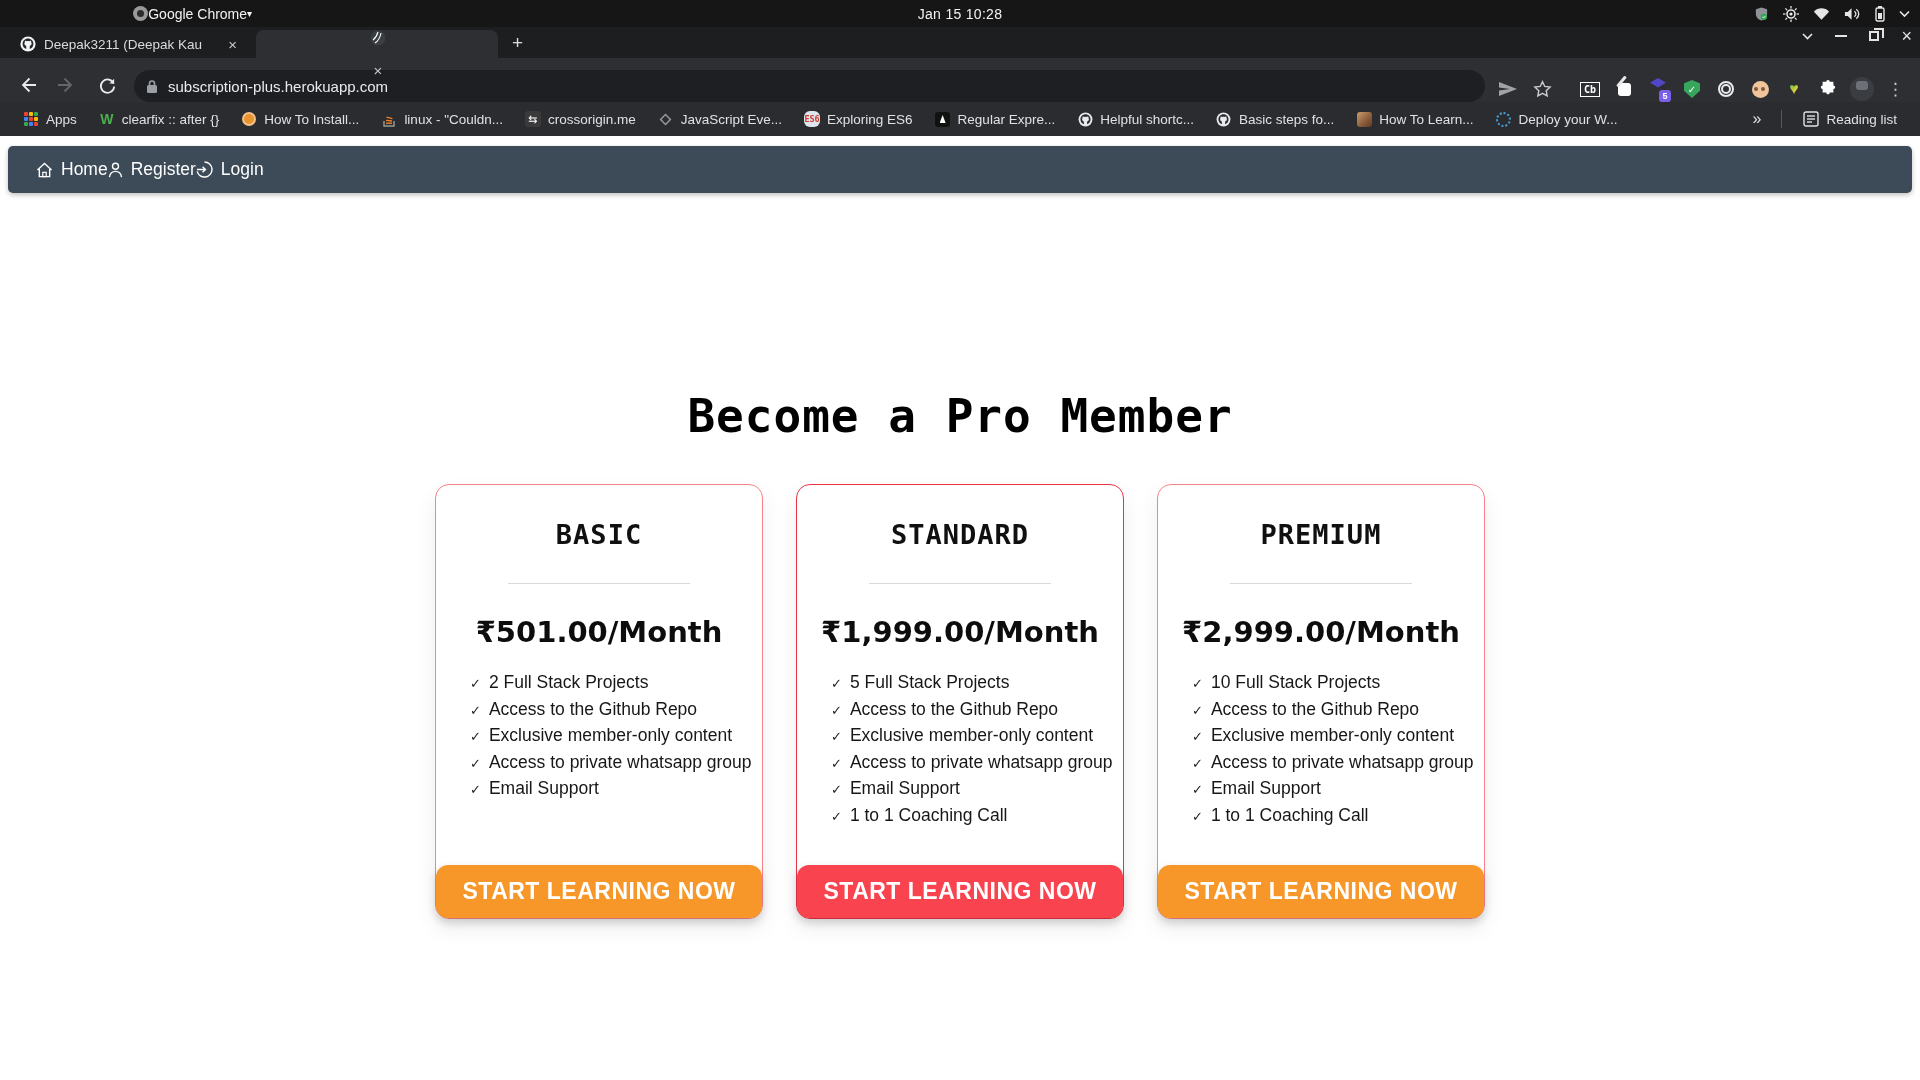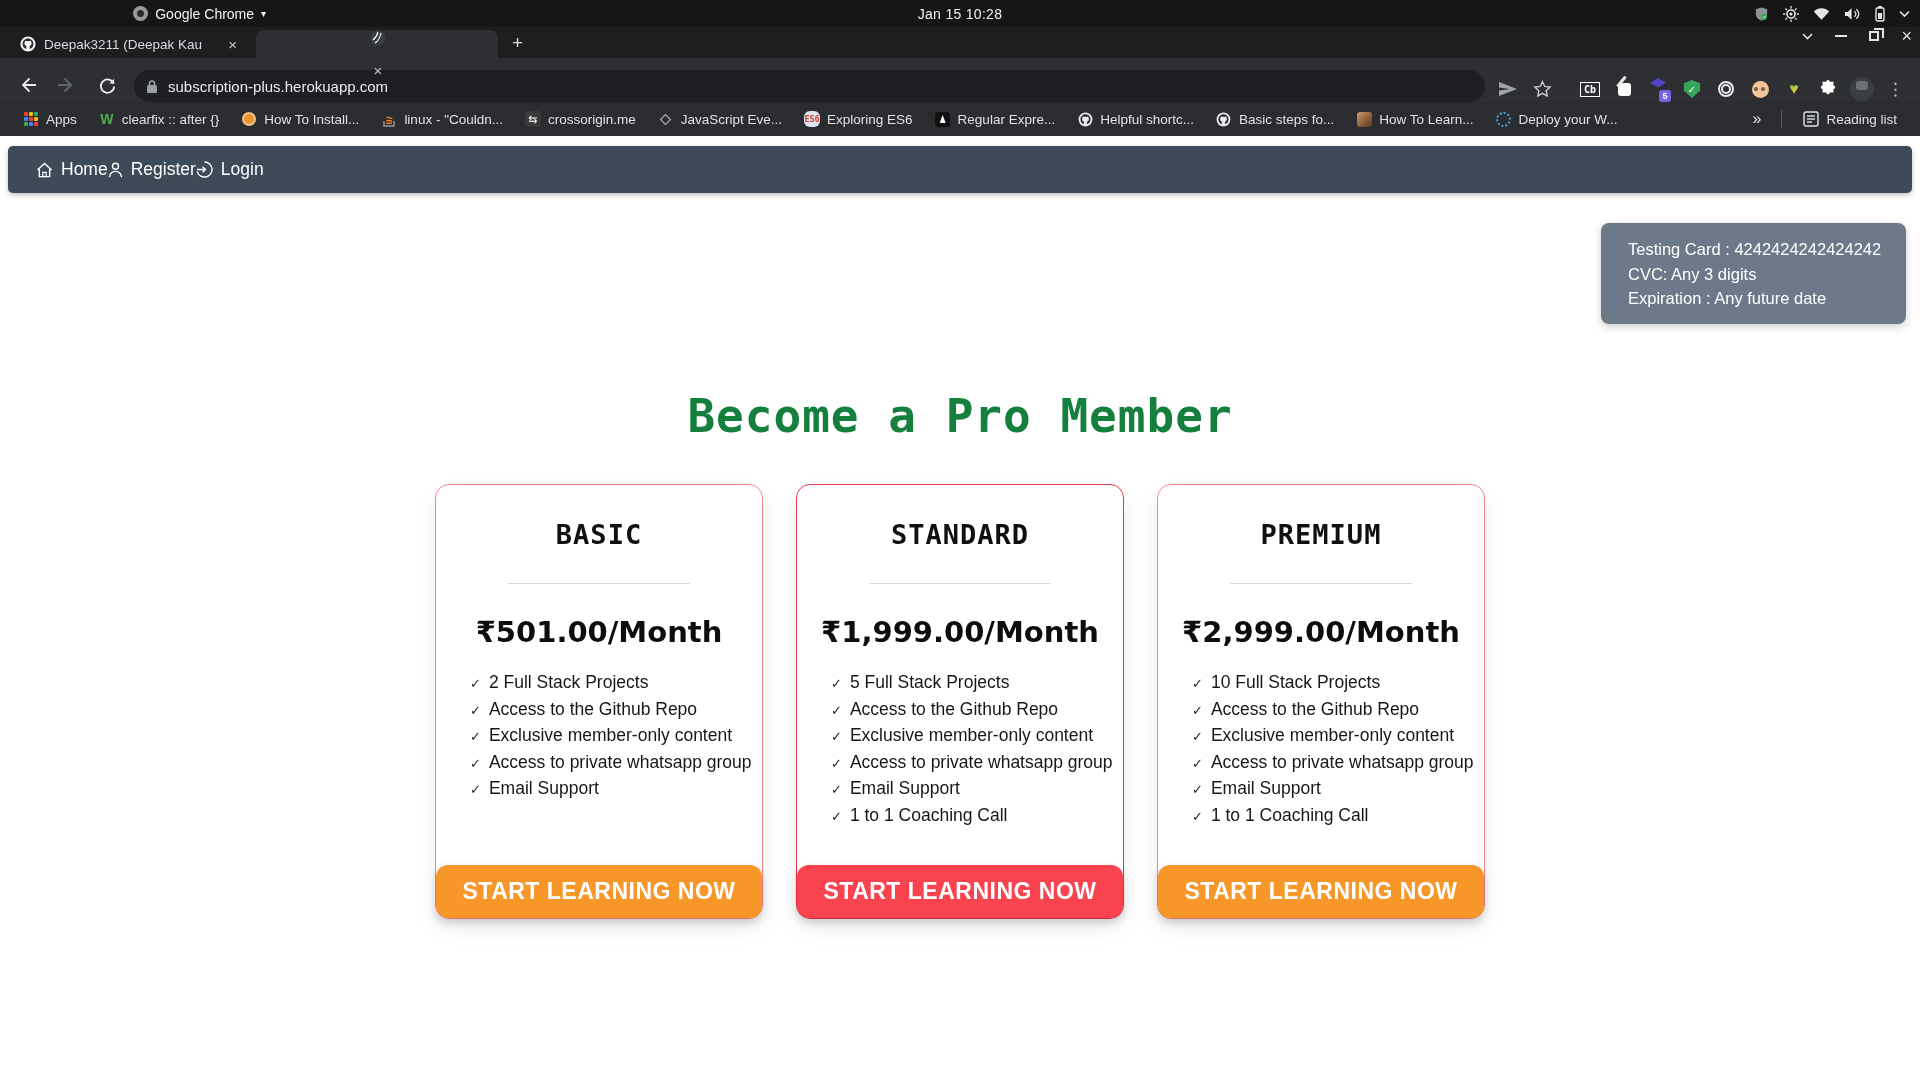--- a/index.html
+++ b/index.html
@@ -1,21 +1,21 @@
 <!DOCTYPE html>
 <html><head>
 <meta charset="utf-8">
 <style>
   * { margin:0; padding:0; box-sizing:border-box; }
   html,body { width:1920px; height:1080px; overflow:hidden; font-family:"Liberation Sans",sans-serif; cursor:default; background:#fff; }
 
   
   .ubar { height:27px; background:#161616; color:#f2f2f2; display:flex; align-items:center; font-size:14px; position:relative; }
   .ubar .activities { padding:0 18px;margin-top:40px; }
-  .ubar .appmenu { display:flex; align-items:center; gap:7px; margin-left:42px; }
+  .ubar .appmenu { display:flex; align-items:center; margin-left:42px; }
   .chrome-mono { width:15px; height:15px; border-radius:50%; background:#9a9a9a; position:relative; }
   .chrome-mono::after { content:""; position:absolute; inset:4px; border-radius:50%; background:#2b2b2b; }
   .ubar .clock { position:absolute; left:50%; transform:translateX(-50%); letter-spacing:.3px; }
   .utray { position:absolute; right:10px; display:flex; align-items:center; gap:14px; }
   .utray svg { display:block; }
 
   
   .tabstrip { height:31px; background:#1d1e20; display:flex; align-items:flex-end; position:relative; }
   .tab { height:28px; display:flex; align-items:center; gap:8px; padding:0 10px 0 12px; font-size:13.5px; color:#d9dbde; width:242px; }
   .tab.inactive { border-radius:8px 8px 0 0; }
@@ -363,27 +363,22 @@
     </span>
     <span class="nav-item">
       <svg width="17" height="17" viewBox="0 0 18 18">
           <path d="M9 1a8 8 0 1 1-7.8 10" stroke="#fdfdfd" stroke-width="1.5" fill="none"></path>
           <path d="M1 9h9M7 6l3 3-3 3" stroke="#fdfdfd" stroke-width="1.5" fill="none"></path>
         </svg>
       <span>Login</span>
     </span>
   </div>
 
-  <div class="testing-box" style="background: rgb(108, 121, 136);">
-    <div>Testing Card : 4242424242424242</div>
-    <div>CVC: Any 3 digits</div>
-    <div>Expiration : Any future date</div>
-  </div>
-
-  <h1 class="hero-title" style="color: #15803d;">Become a Pro Member</h1>
+
+  <h1 class="hero-title" style="color: #000000;">Become a Pro Member</h1>
 
   <div class="plans" id="plans">
       <div class="plan-card" style="border-color: rgb(248, 130, 138);">
     <div class="plan-name">BASIC</div>
     <hr class="plan-hr">
     <div class="plan-price">₹501.00/Month</div>
     <div class="plan-features">
           <div class="feature">
             <span class="check">✓</span>
             <span>2 Full Stack Projects</span>

